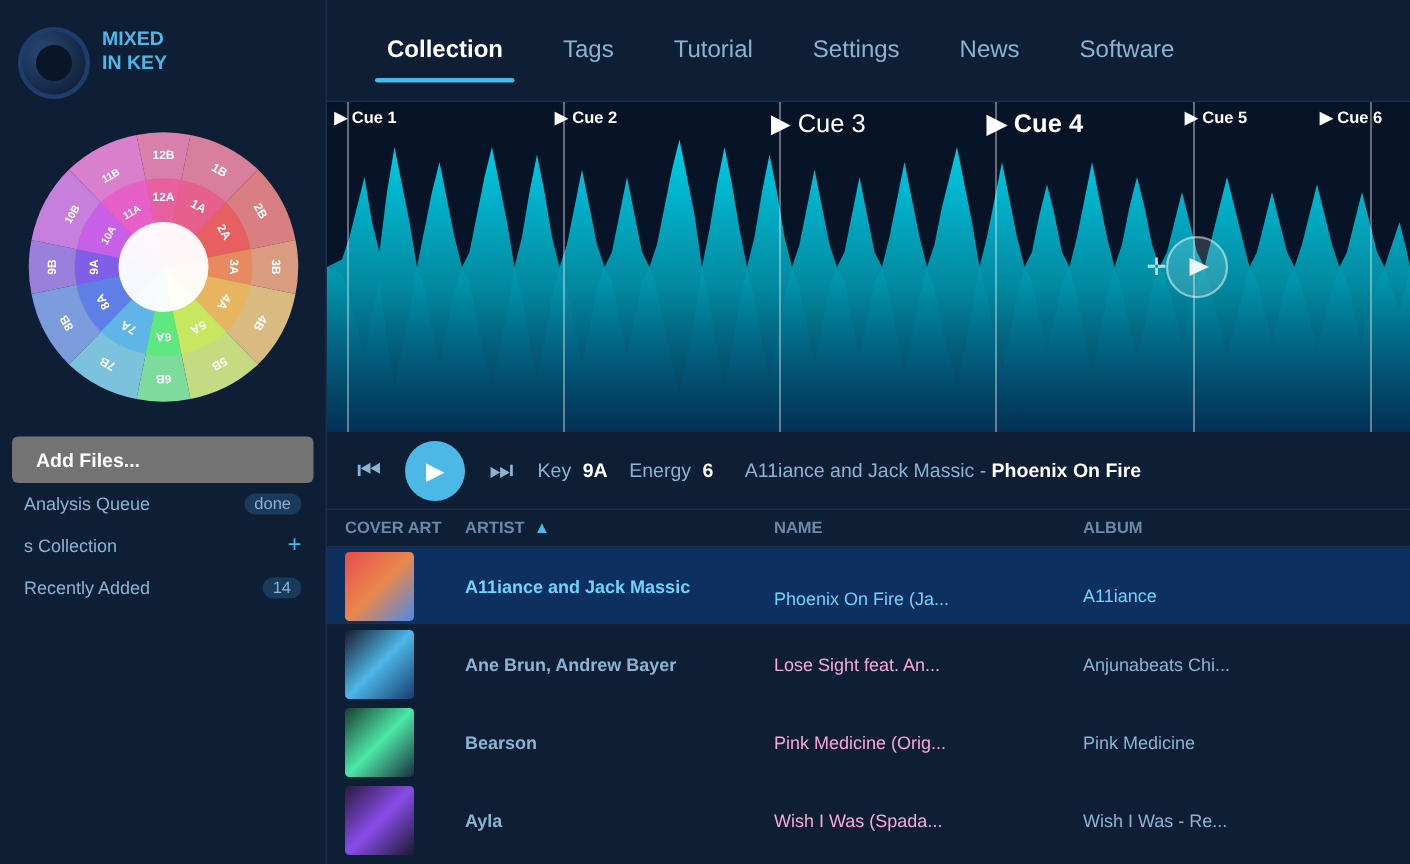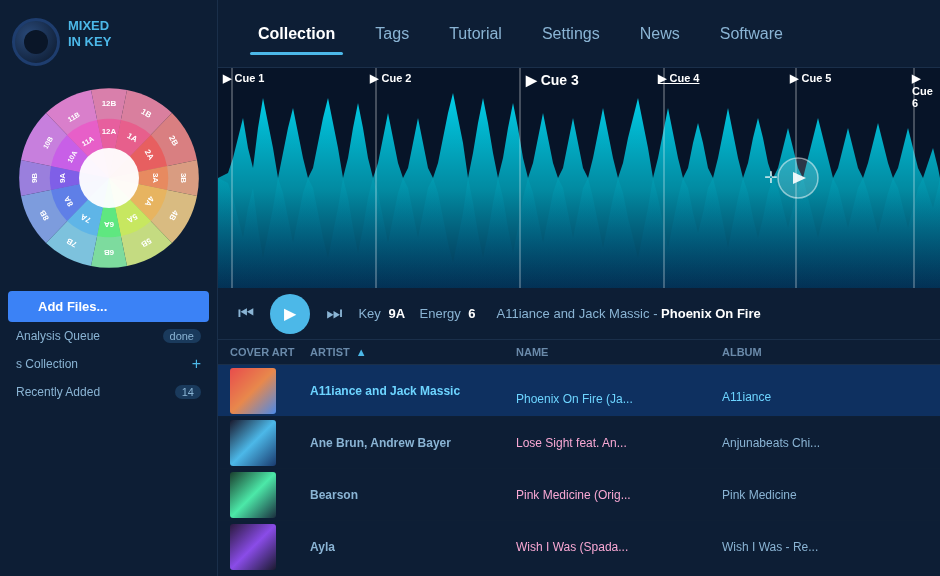--- a/index.html
+++ b/index.html
@@ -72,25 +72,25 @@
     .sidebar-menu {
       width: 100%;
       padding: 0 8px;
       display: flex;
       flex-direction: column;
       gap: 2px;
       margin-top: 8px;
     }
 
     .add-files-btn {
-      background: #3b82f6;
+      background: #737373;
       color: #fff;
       border: none;
       border-radius: 4px;
-      padding: 8px 30px;
+      padding: 8px 16px;
       font-size: 13px;
       font-weight: bold;
       cursor: pointer;
       width: 100%;
       text-align: left;
     }
 
     .sidebar-item {
       display: flex;
       align-items: center;
@@ -503,24 +503,24 @@
 
       <circle cx="580" cy="110" r="20" fill="rgba(255,255,255,0.15)" stroke="rgba(255,255,255,0.5)" stroke-width="1.5"></circle>
       <polygon points="575,104 575,116 588,110" fill="white" opacity="0.9"></polygon>
 
       <text x="553" y="115" fill="rgba(255,255,255,0.7)" font-size="16" text-anchor="middle">✛</text>
     </svg>
 
     <div style="position:absolute;top:0;left:0;right:0;height:100%;pointer-events:none;">
       <div style="position:absolute;left:5px;top:4px;color:white;font-size:11px;font-weight:bold;">▶ Cue 1</div>
       <div style="position:absolute;left:152px;top:4px;color:white;font-size:11px;font-weight:bold;">▶ Cue 2</div>
-      <div style="position:absolute;left:308px;top:4px;color:white;font-size:14px;font-weight:bold;">▶ Cue 3</div>
-      <div style="position:absolute;left:440px;top:4px;color:white;font-size:11px;font-weight:bold;text-decoration:underline;">▶ Cue 4</div>
+      <div style="position:absolute;left:296px;top:4px;color:white;font-size:17px;font-weight:normal;">▶ Cue 3</div>
+      <div style="position:absolute;left:440px;top:4px;color:white;font-size:17px;font-weight:bold;">▶ Cue 4</div>
       <div style="position:absolute;left:572px;top:4px;color:white;font-size:11px;font-weight:bold;">▶ Cue 5</div>
-      <div style="position:absolute;left:694px;top:4px;color:white;font-size:11px;font-weight:bold;">▶ Cue 6</div>
+      <div style="position:absolute;left:662px;top:4px;color:white;font-size:11px;font-weight:bold;">▶ Cue 6</div>
     </div>
   </div>
 
   <div class="transport-bar">
     <button class="transport-btn">⏮</button>
     <button class="play-btn-large">▶</button>
     <button class="transport-btn">⏭</button>
     <div class="track-info">
       <span style="color:#8ab4d4;">Key</span>
       <span style="color:#fff;font-weight:bold;margin-left:4px;">9A</span>

